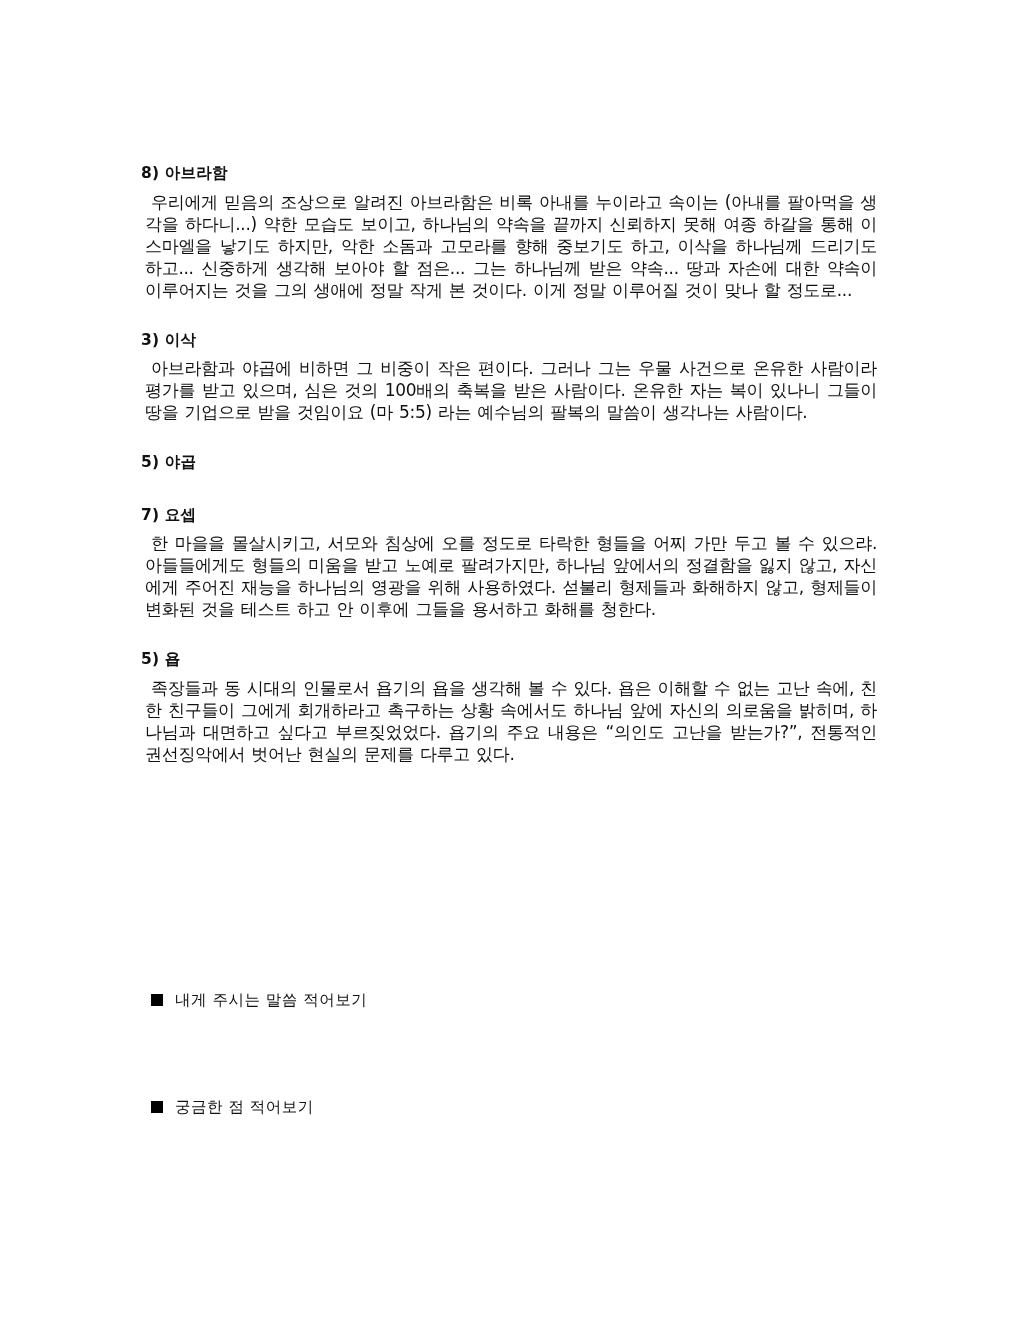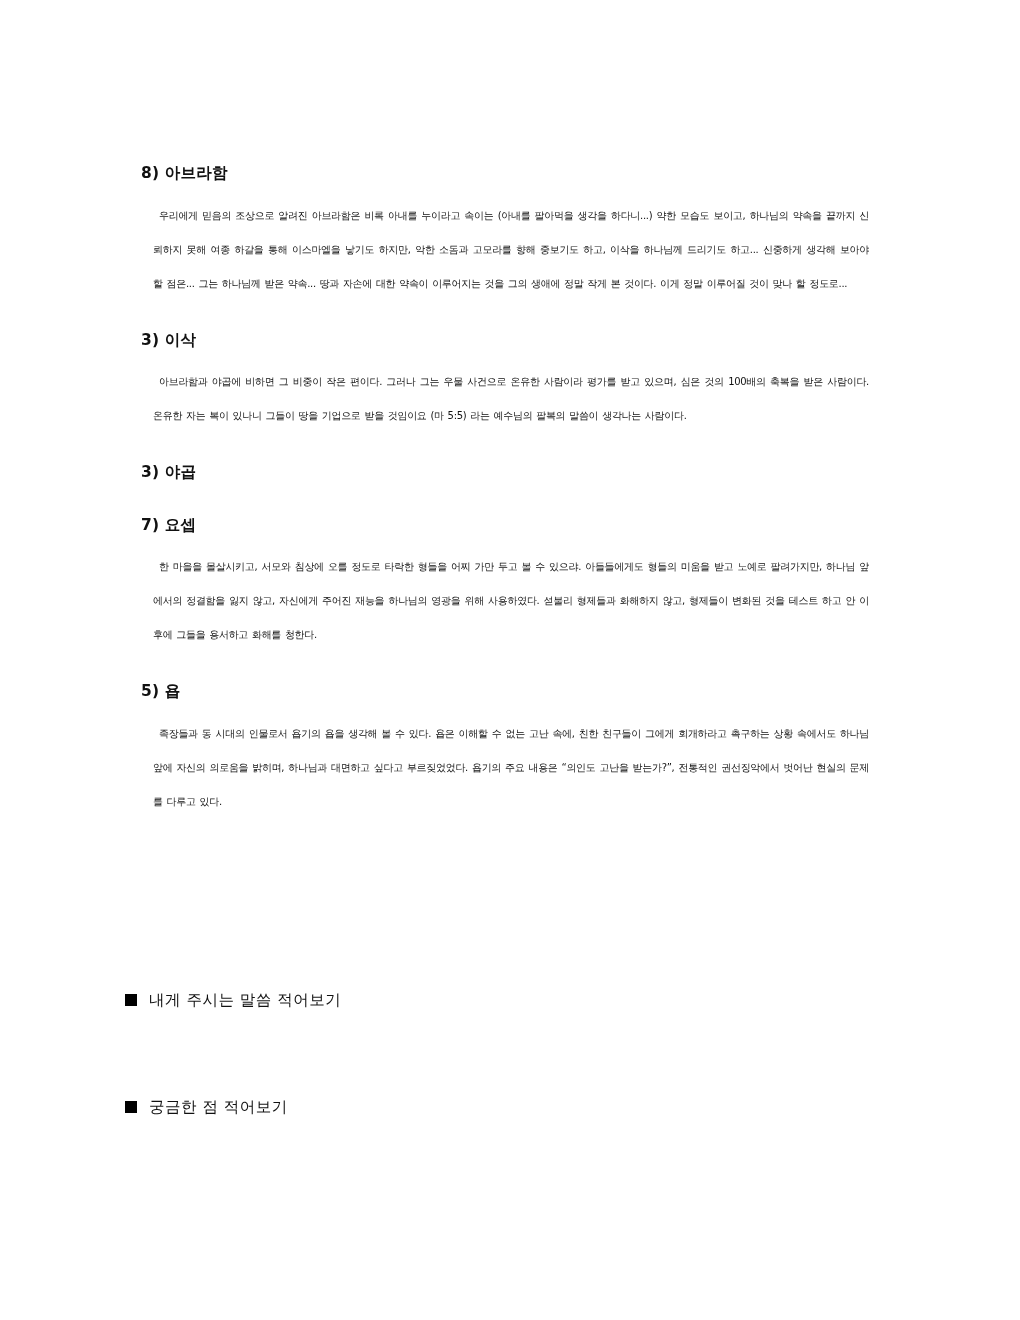--- a/index.html
+++ b/index.html
@@ -26,32 +26,32 @@
     }
     .section-title {
       font-weight: bold;
       font-size: 15.5px;
       line-height: 26.5px;
       height: 26.5px;
       margin: 0;
       letter-spacing: 0.2px;
     }
     .section-body {
-      font-size: 10px;
-      line-height: 34px;
-      margin: 12px;
+      font-size: 17px;
+      line-height: 22px;
+      margin: 4px;
       text-align: justify;
       text-align-last: left;
       word-spacing: 1px;
       letter-spacing: -0.3px;
     }
     .section-body .indent { display: inline-block; width: 6px; }
     .prompt {
       position: absolute;
-      left: 125px;
+      left: 151px;
       font-size: 15.5px;
       line-height: 24px;
       display: flex;
       align-items: center;
       letter-spacing: 0.5px;
     }
     .prompt .square {
       display: inline-block;
       width: 12px;
       height: 12px;
@@ -70,21 +70,21 @@
     <p class="section-title">8) 아브라함</p>
     <p class="section-body"><span class="indent"></span><span>우리에게 믿음의 조상으로 알려진 아브라함은 비록 아내를 누이라고 속이는 (아내를 팔아먹을 생각을 하다니...) 약한 모습도 보이고, 하나님의 약속을 끝까지 신뢰하지 못해 여종 하갈을 통해 이스마엘을 낳기도 하지만, 악한 소돔과 고모라를 향해 중보기도 하고, 이삭을 하나님께 드리기도 하고... 신중하게 생각해 보아야 할 점은... 그는 하나님께 받은 약속... 땅과 자손에 대한 약속이 이루어지는 것을 그의 생애에 정말 작게 본 것이다. 이게 정말 이루어질 것이 맞나 할 정도로...</span></p>
   </div>
 
   <div class="section">
     <p class="section-title">3) 이삭</p>
     <p class="section-body"><span class="indent"></span><span>아브라함과 야곱에 비하면 그 비중이 작은 편이다. 그러나 그는 우물 사건으로 온유한 사람이라 평가를 받고 있으며, 심은 것의 100배의 축복을 받은 사람이다. 온유한 자는 복이 있나니 그들이 땅을 기업으로 받을 것임이요 (마 5:5) 라는 예수님의 팔복의 말씀이 생각나는 사람이다.</span></p>
   </div>
 
   <div class="section">
-    <p class="section-title">3) 야곱</p>
+    <p class="section-title">5) 야곱</p>
   </div>
 
   <div class="section">
     <p class="section-title">7) 요셉</p>
     <p class="section-body"><span class="indent"></span><span>한 마을을 몰살시키고, 서모와 침상에 오를 정도로 타락한 형들을 어찌 가만 두고 볼 수 있으랴. 아들들에게도 형들의 미움을 받고 노예로 팔려가지만, 하나님 앞에서의 정결함을 잃지 않고, 자신에게 주어진 재능을 하나님의 영광을 위해 사용하였다. 섣불리 형제들과 화해하지 않고, 형제들이 변화된 것을 테스트 하고 안 이후에 그들을 용서하고 화해를 청한다.</span></p>
   </div>
 
   <div class="section">
     <p class="section-title">5) 욥</p>
     <p class="section-body"><span class="indent"></span><span>족장들과 동 시대의 인물로서 욥기의 욥을 생각해 볼 수 있다. 욥은 이해할 수 없는 고난 속에, 친한 친구들이 그에게 회개하라고 촉구하는 상황 속에서도 하나님 앞에 자신의 의로움을 밝히며, 하나님과 대면하고 싶다고 부르짖었었다. 욥기의 주요 내용은 “의인도 고난을 받는가?”, 전통적인 권선징악에서 벗어난 현실의 문제를 다루고 있다.</span></p>

